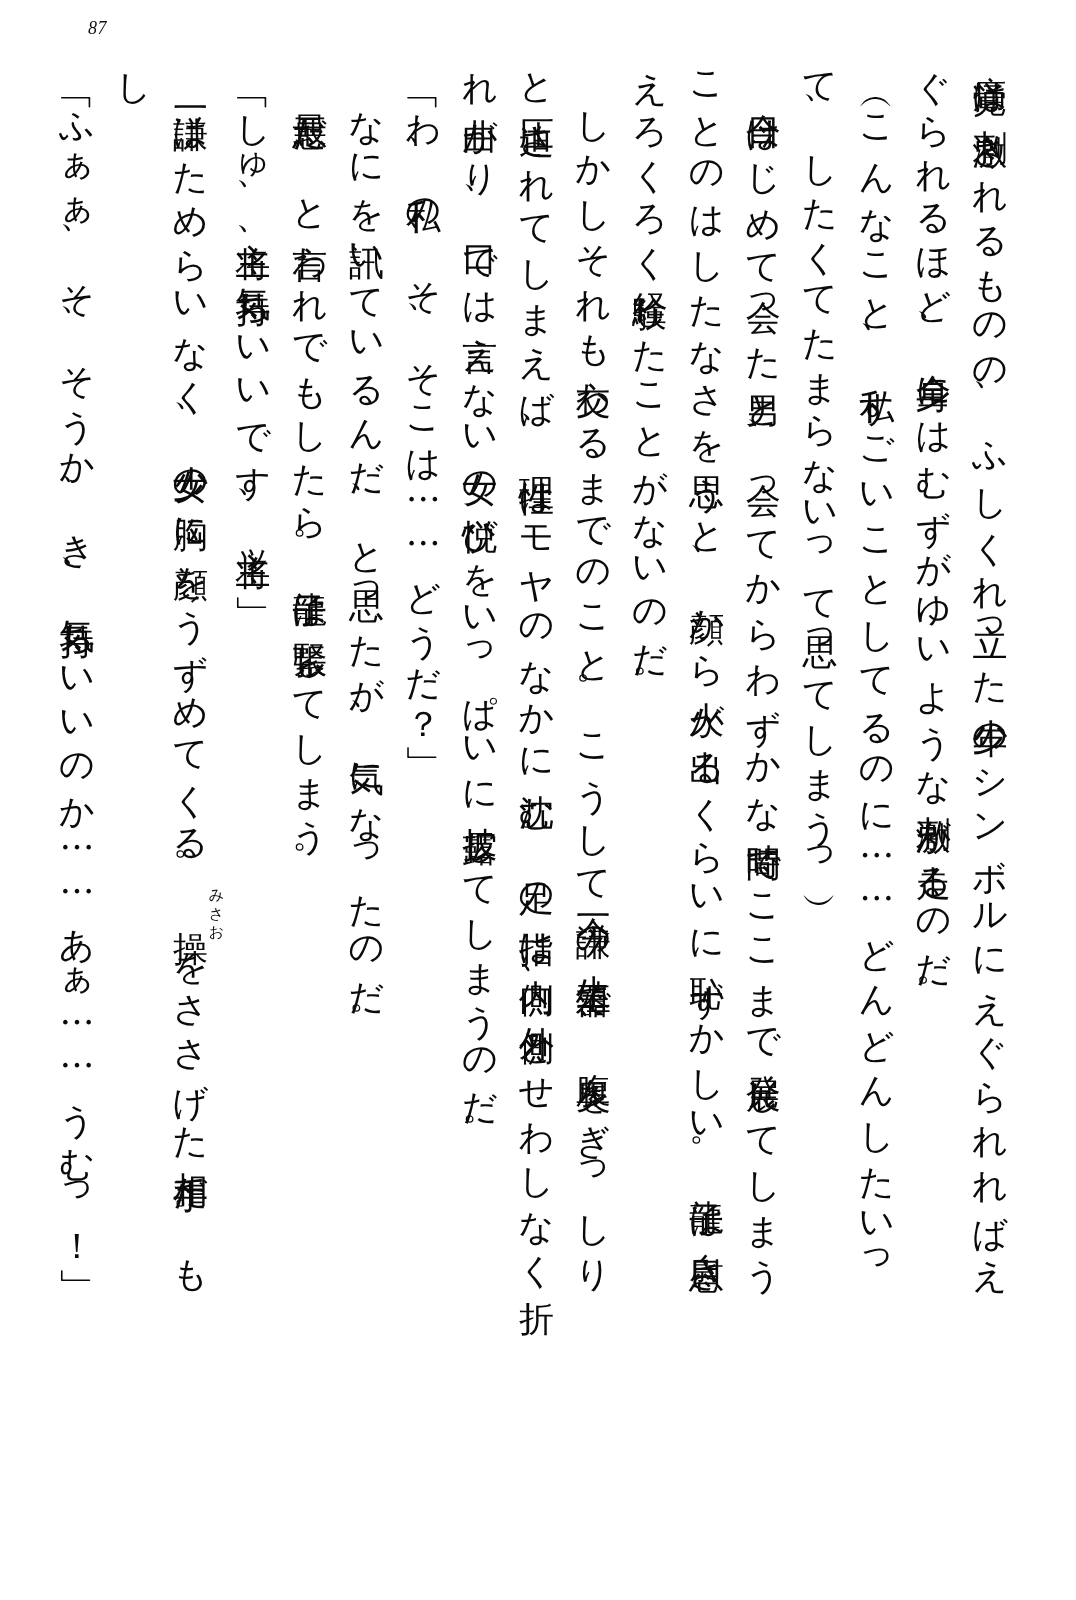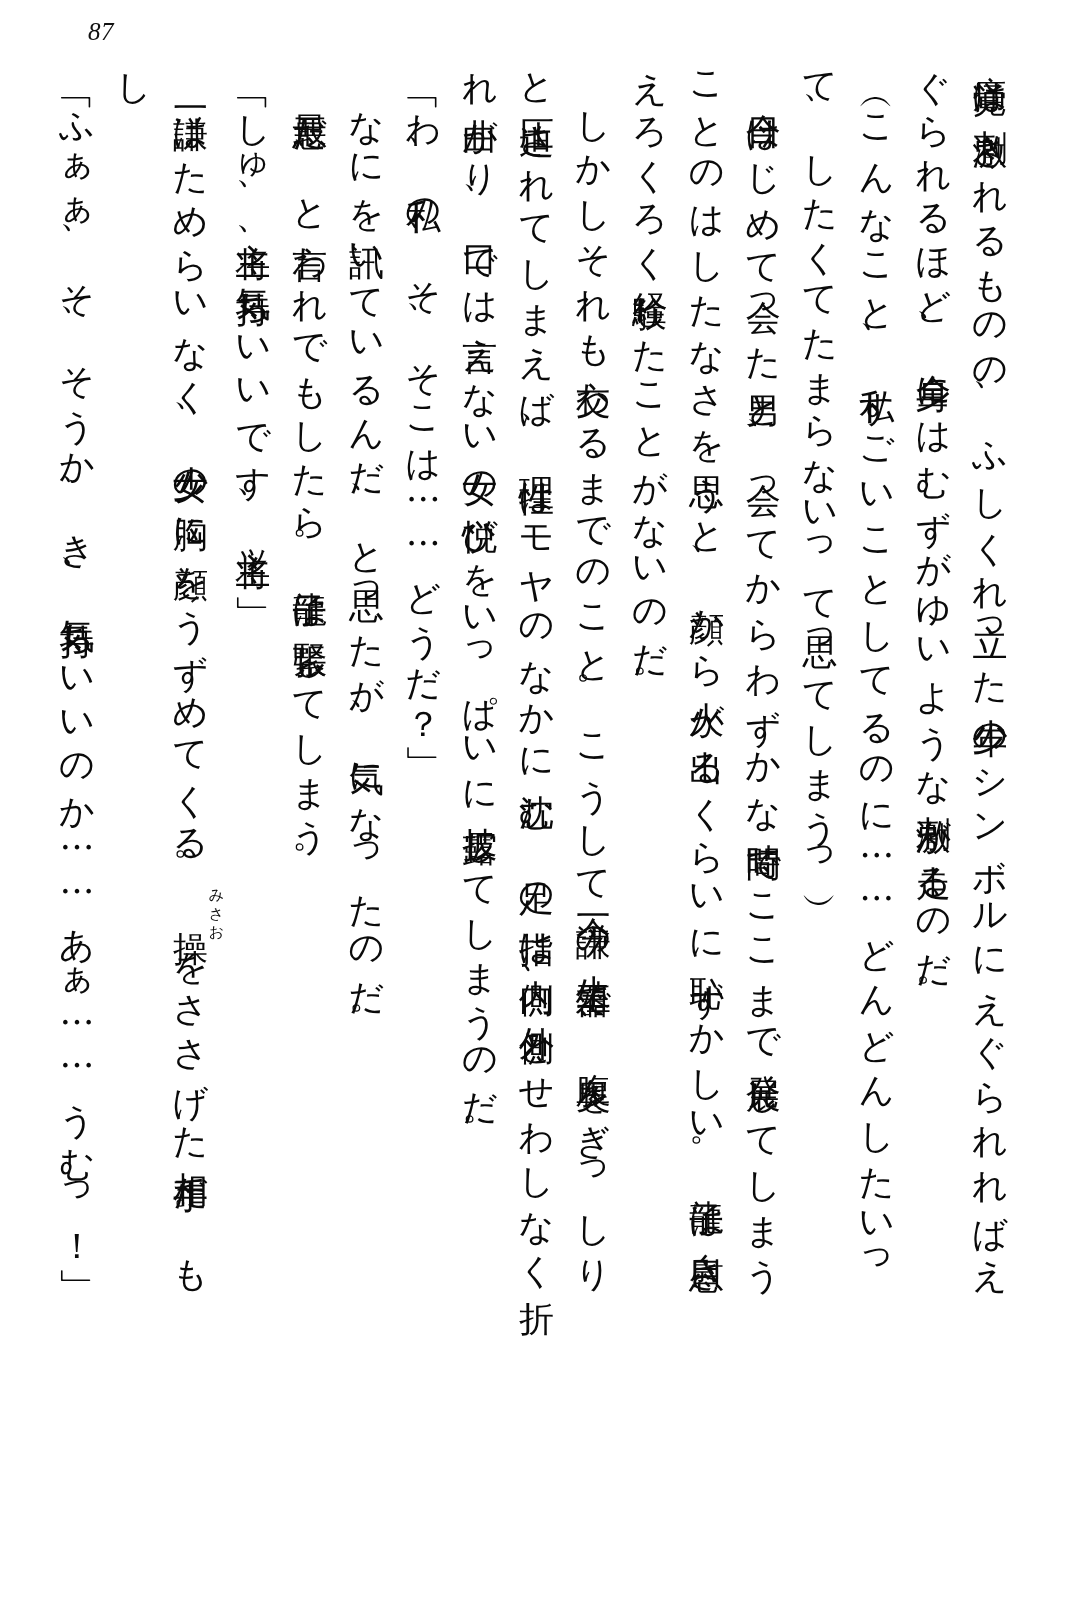--- a/index.html
+++ b/index.html
@@ -18,21 +18,21 @@
     background: #ffffff;
     overflow: hidden;
     box-sizing: border-box;
   }
   .page-number {
     position: absolute;
     top: 18px;
     left: 88px;
     font-family: "Liberation Serif", "DejaVu Serif", serif;
     font-style: italic;
-    font-size: 25px;
+    font-size: 18px;
     color: #111111;
     letter-spacing: 0.5px;
   }
   .body-text {
     position: absolute;
     top: 48px;
     right: 58px;
     width: 950px;
     height: 1230px;
     writing-mode: vertical-rl;

